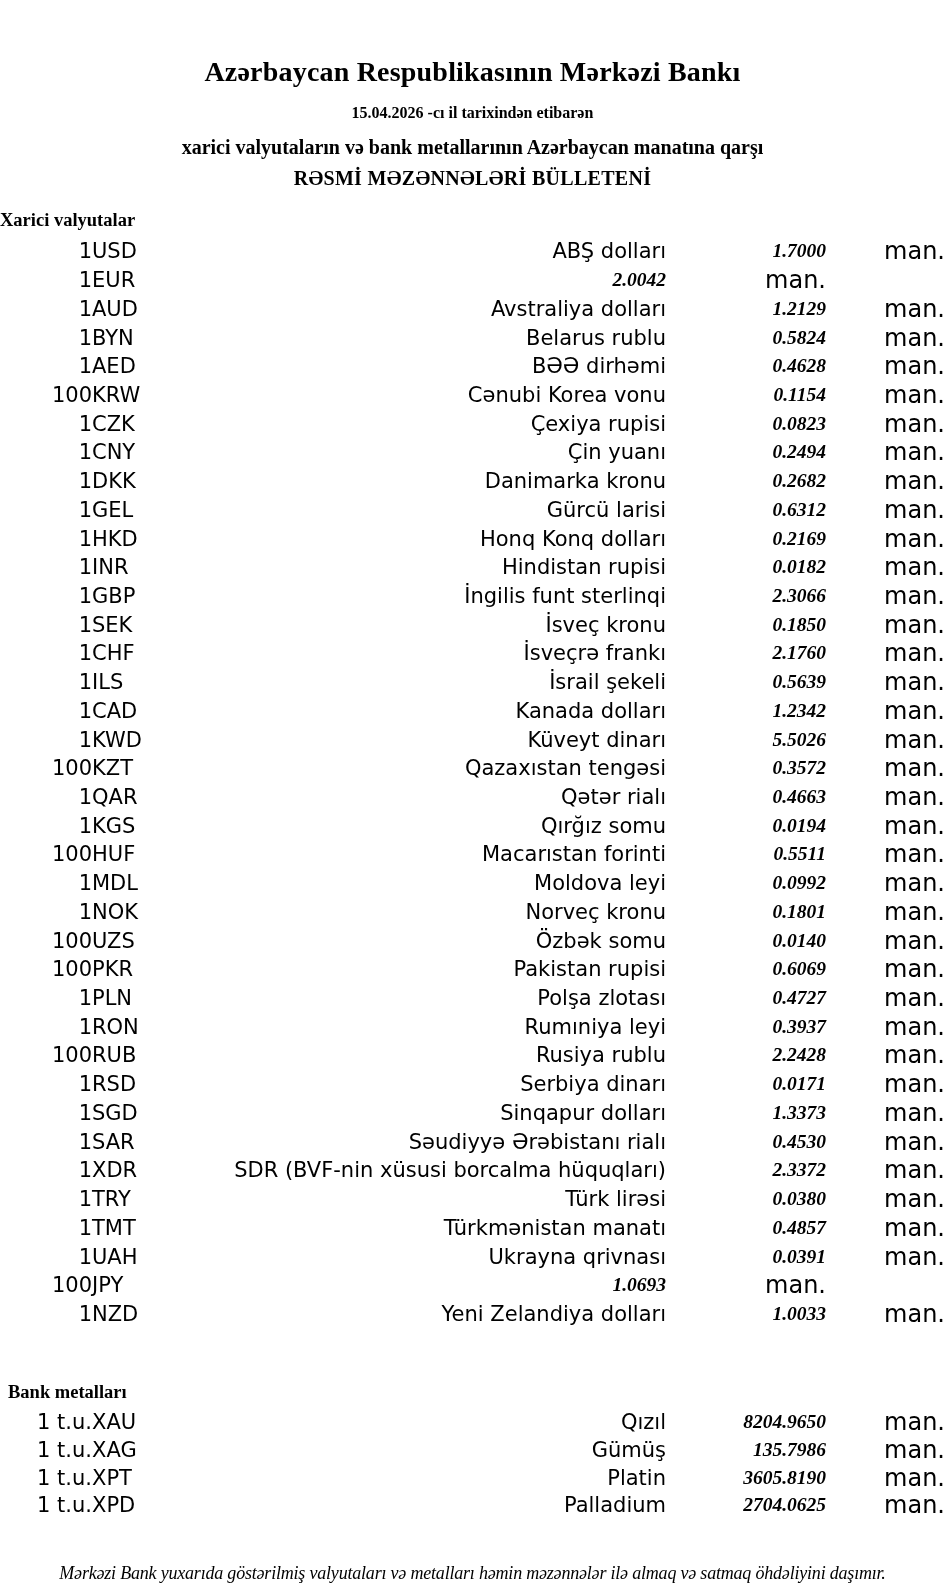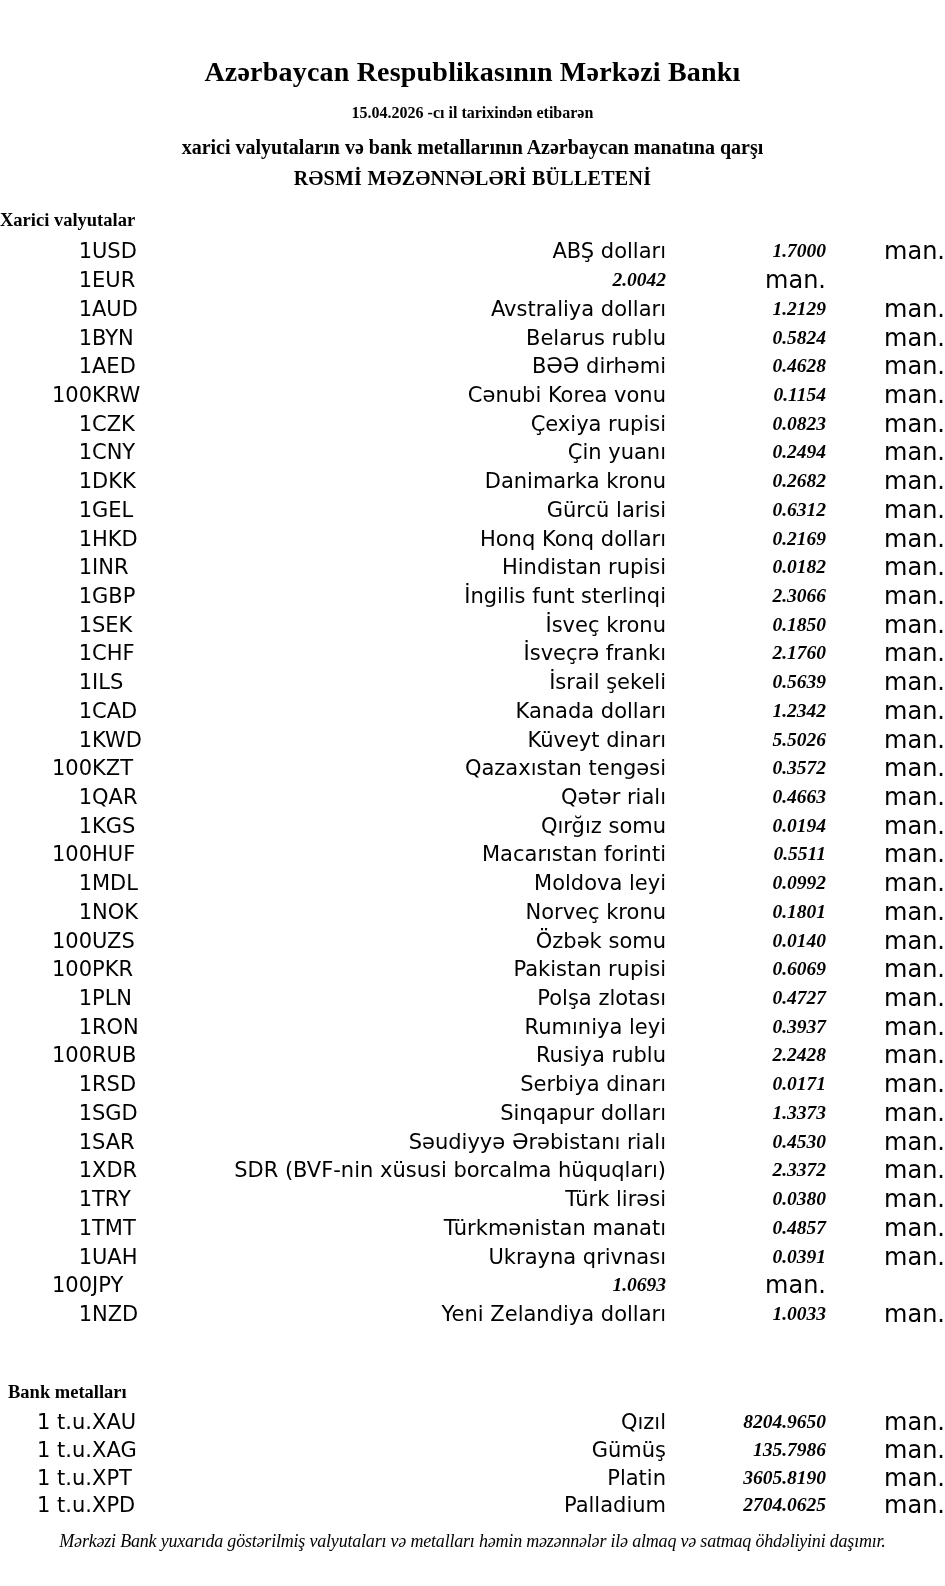--- a/index.html
+++ b/index.html
@@ -46,21 +46,21 @@
   .cname { text-align: right;   font-size: 21px; padding-left: 3px; white-space: nowrap; }
   .val {
     text-align: right;
     font-family: Liberation Serif, serif;
     font-style: italic;
     font-weight: bold;
     font-size: 19.5px;
   }
   .unit { text-align: right; font-size: 24px; padding-left: 16px; }
   .footer {
-    margin-top: 12px;
+    margin-top: 44px;
     text-align: center;
     font-family: "Liberation Serif", serif;
     font-style: italic;
     font-size: 18px;
     letter-spacing: -0.2px;
   }
 </style>
 </head>
 <body>
 

